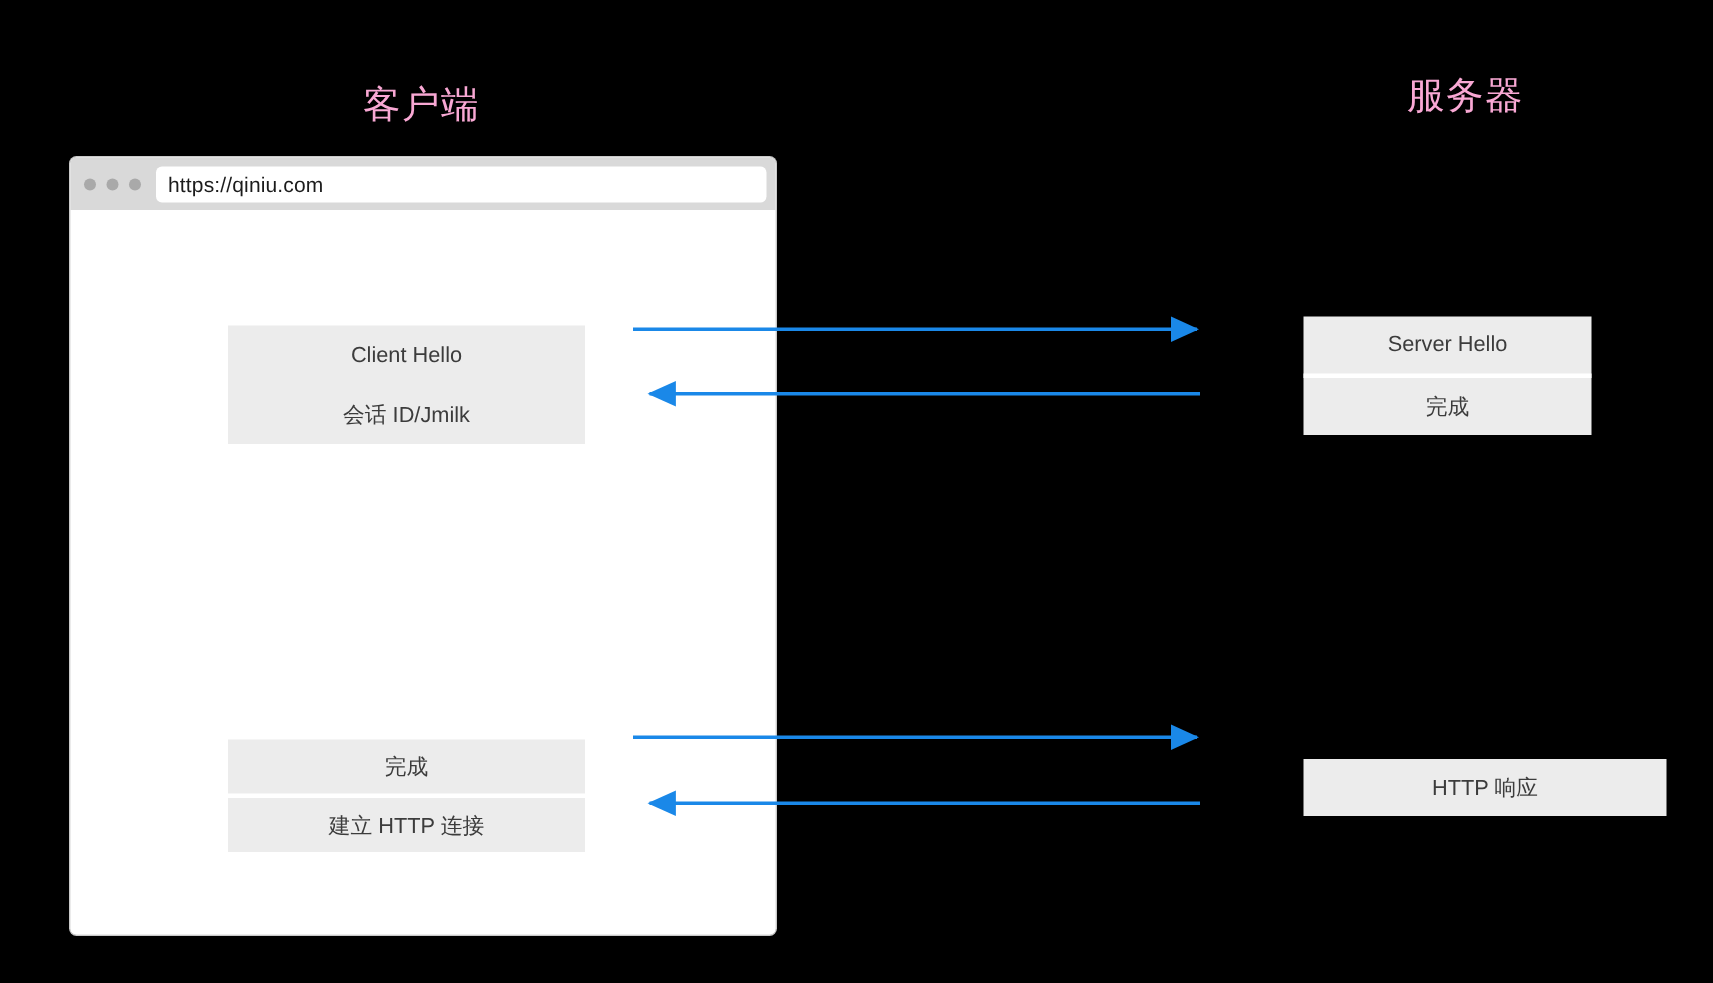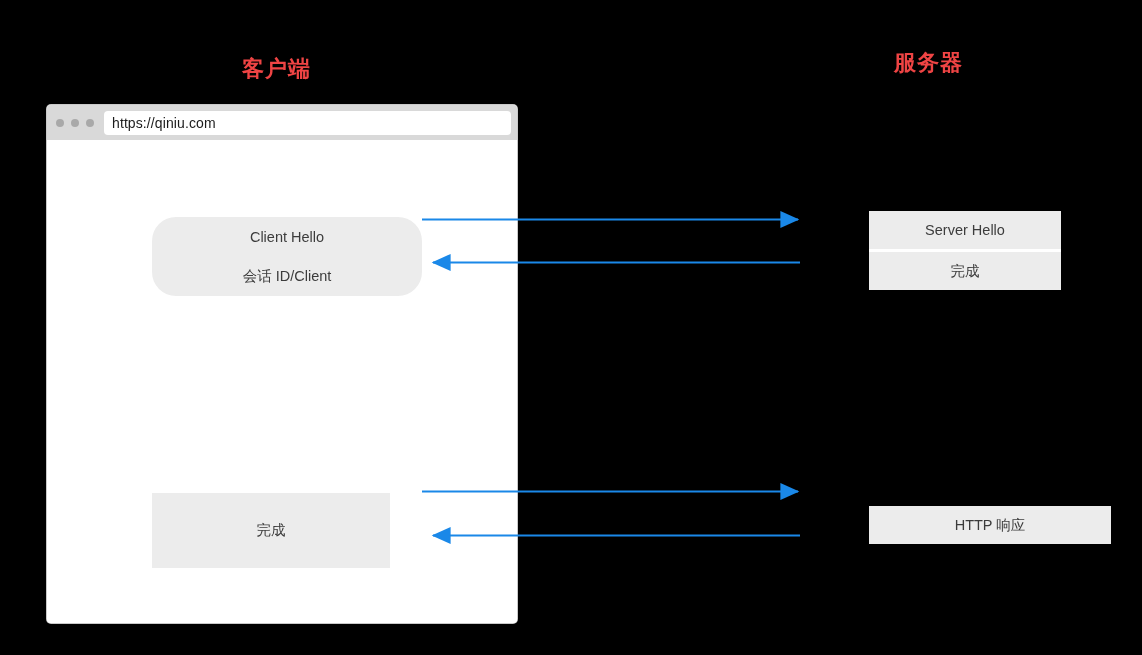--- a/index.html
+++ b/index.html
@@ -14,29 +14,29 @@
     position: relative;
     width: 1142px;
     height: 655px;
     background: #000000;
     overflow: hidden;
   }
 
   
   .col-title {
     position: absolute;
-    color: #ef4444;
-    font-size: 22px;
+    color: #f9a8d4;
+    font-size: 25px;
     line-height: 1;
     letter-spacing: 1px;
     white-space: nowrap;
-    font-weight: 700;
+    font-weight: 400;
   }
   #title-client { left: 242px; top: 58px; }
-  #title-server { left: 894px; top: 52px; }
+  #title-server { left: 938px; top: 52px; }
 
   
   #browser {
     position: absolute;
     left: 47px;
     top: 105px;
     width: 470px;
     height: 518px;
     background: #ffffff;
     border-radius: 4px;
@@ -102,23 +102,22 @@
     white-space: nowrap;
   }
   .msgcell + .msgcell.divided {
     border-top: 3px solid #ffffff;
   }
 
   
   #box-client-hello {
     left: 105px;
     top: 77px;
-    width: 270px;
+    width: 238px;
     height: 79px;
-    border-radius: 24px;
   }
   #box-client-hello .msgcell { font-size: 14.5px; }
 
   #box-client-finish {
     left: 105px;
     top: 353px;
     width: 238px;
     height: 75px;
   }
 
@@ -173,25 +172,26 @@
         <span class="dot"></span>
         <span class="dot"></span>
       </div>
       <div id="url-bar" title="https://qiniu.com">https://qiniu.com</div>
     </div>
 
     <div id="browser-body">
 
       <div class="msgbox" id="box-client-hello">
         <div class="msgcell">Client Hello</div>
-        <div class="msgcell">会话 ID/Client</div>
+        <div class="msgcell">会话 ID/Jmilk</div>
       </div>
 
       <div class="msgbox" id="box-client-finish">
         <div class="msgcell">完成</div>
+        <div class="msgcell divided">建立 HTTP 连接</div>
       </div>
 
     </div>
   </div>
 
   <div class="msgbox" id="box-server-hello">
     <div class="msgcell">Server Hello</div>
     <div class="msgcell divided">完成</div>
   </div>
 

